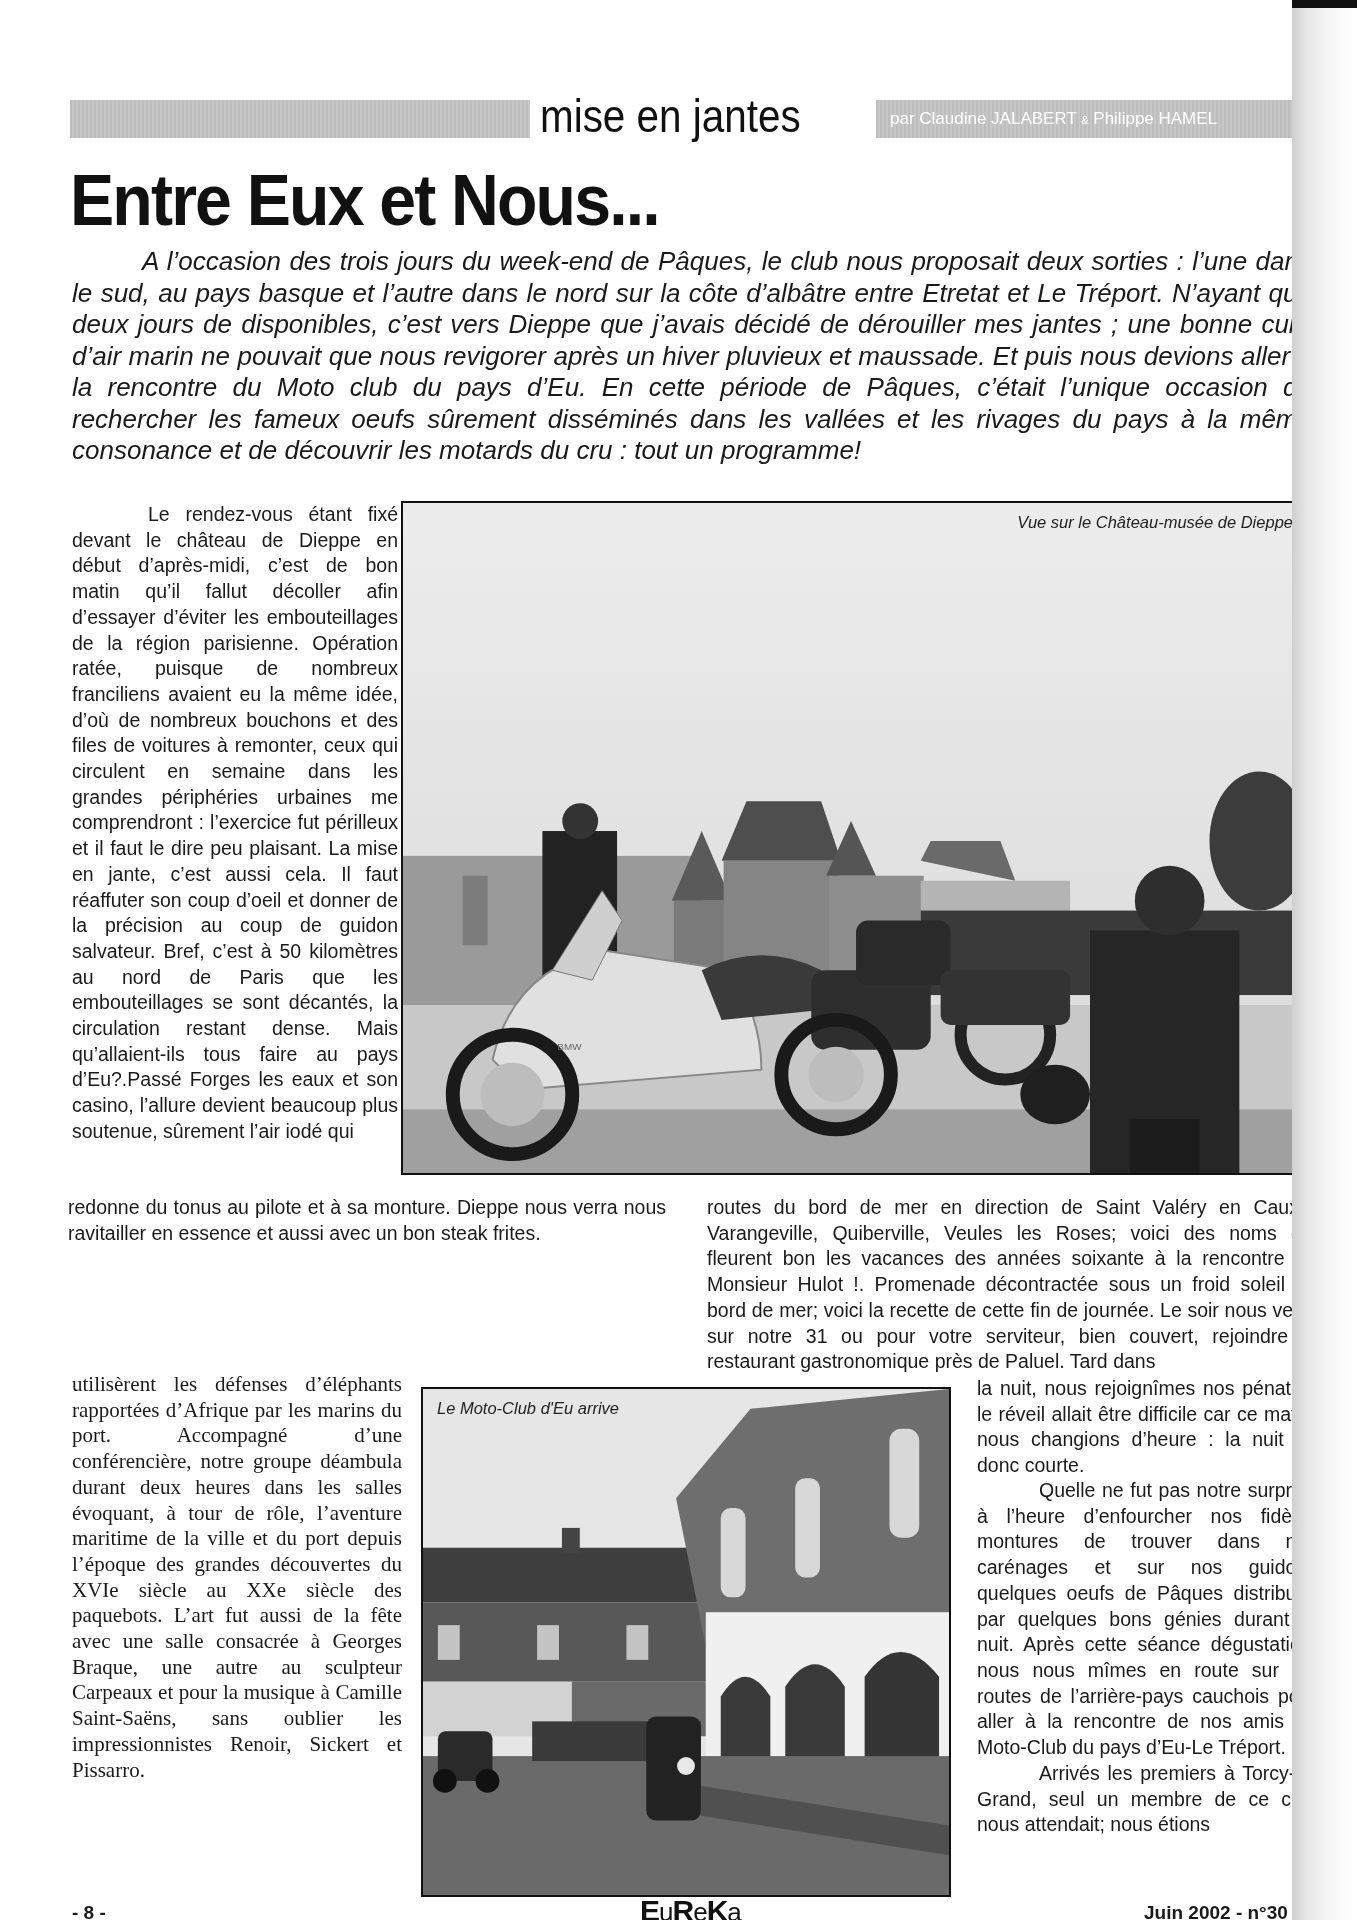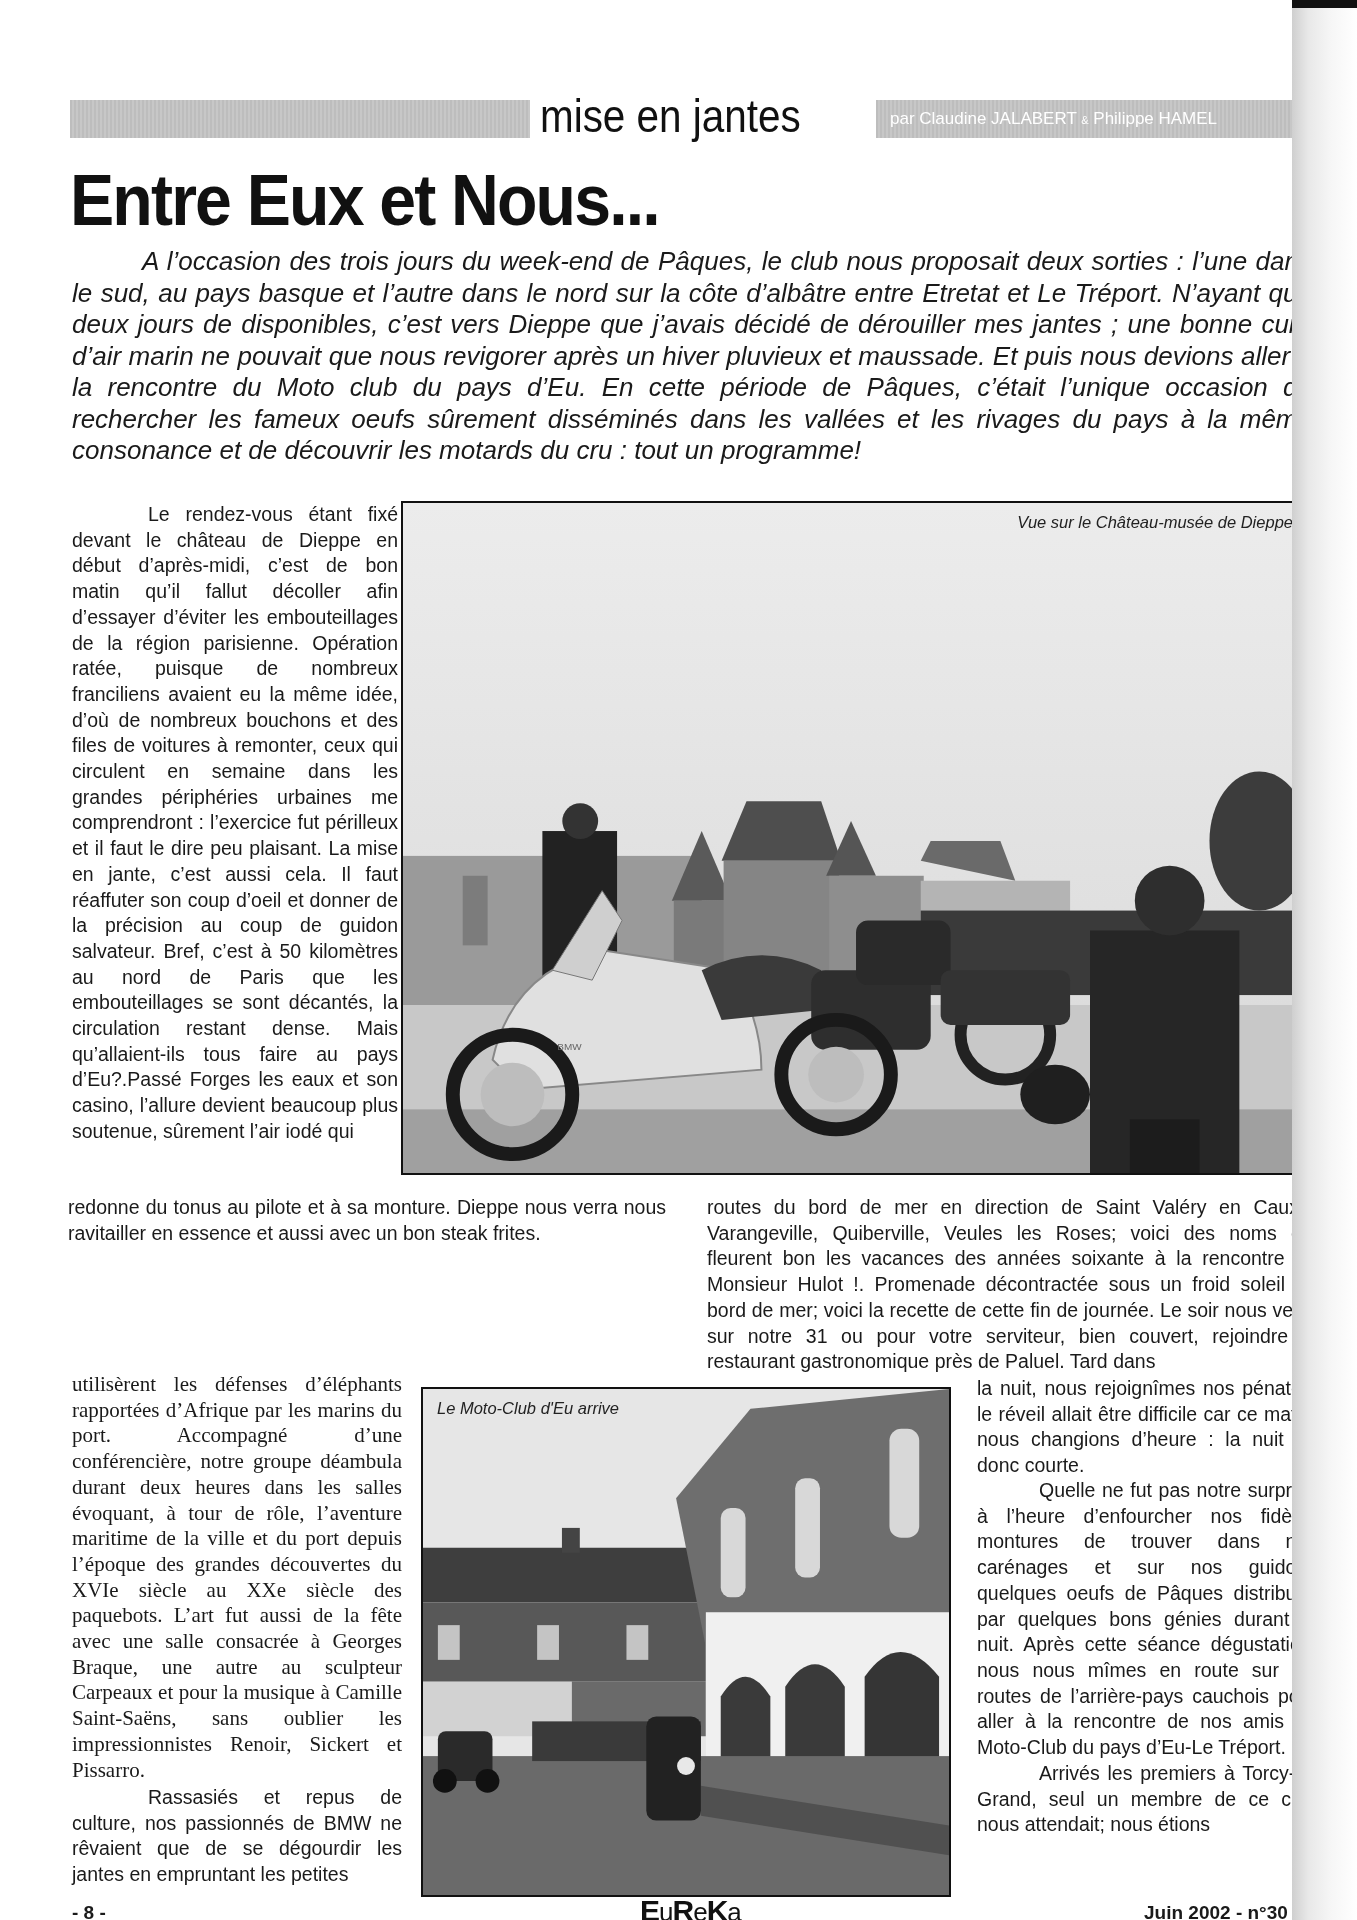--- a/index.html
+++ b/index.html
@@ -192,21 +192,20 @@
       <rect x="730" y="620" width="70" height="54" fill="#1c1c1c"></rect>
 
       <ellipse cx="655" cy="595" rx="35" ry="30" fill="#1f1f1f"></ellipse>
       <text x="155" y="550" font-size="10" fill="#666" font-family="Liberation Sans, sans-serif">BMW</text>
     </svg>
     <div class="caption">Vue sur le Château-musée de Dieppe</div>
   </div>
 
   <p class="col-full-1">redonne du tonus au pilote et à sa monture. Dieppe nous verra nous ravitailler en essence et aussi avec un bon steak frites.</p>
   <p class="col-left-bottom">utilisèrent les défenses d’éléphants rapportées d’Afrique par les marins du port. Accompagné d’une conférencière, notre groupe déambula durant deux heures dans les salles évoquant, à tour de rôle, l’aventure maritime de la ville et du port depuis l’époque des grandes découvertes du XVIe siècle au XXe siècle des paquebots. L’art fut aussi de la fête avec une salle consacrée à Georges Braque, une autre au sculpteur Carpeaux et pour la musique à Camille Saint-Saëns, sans oublier les impressionnistes Renoir, Sickert et Pissarro.</p>
-  <p class="col-left-bottom2">Rassasiés et repus de culture, nos passionnés de BMW ne rêvaient que de se dégourdir les jantes en empruntant les petites</p>
 
   <p class="col-right-1">routes du bord de mer en direction de Saint Valéry en Caux : Varangeville, Quiberville, Veules les Roses; voici des noms qui fleurent bon les vacances des années soixante à la rencontre de Monsieur Hulot !. Promenade décontractée sous un froid soleil de bord de mer; voici la recette de cette fin de journée. Le soir nous verra sur notre 31 ou pour votre serviteur, bien couvert, rejoindre le restaurant gastronomique près de Paluel. Tard dans</p>
 
   <div class="photo photo-2">
     <svg viewBox="0 0 530 510" preserveAspectRatio="none">
       <rect x="0" y="0" width="530" height="510" fill="#e6e6e6"></rect>
 
       <polygon points="0,160 280,160 285,215 0,215" fill="#3e3e3e"></polygon>
       <rect x="140" y="140" width="18" height="25" fill="#444"></rect>
       <rect x="0" y="215" width="285" height="80" fill="#585858"></rect>

